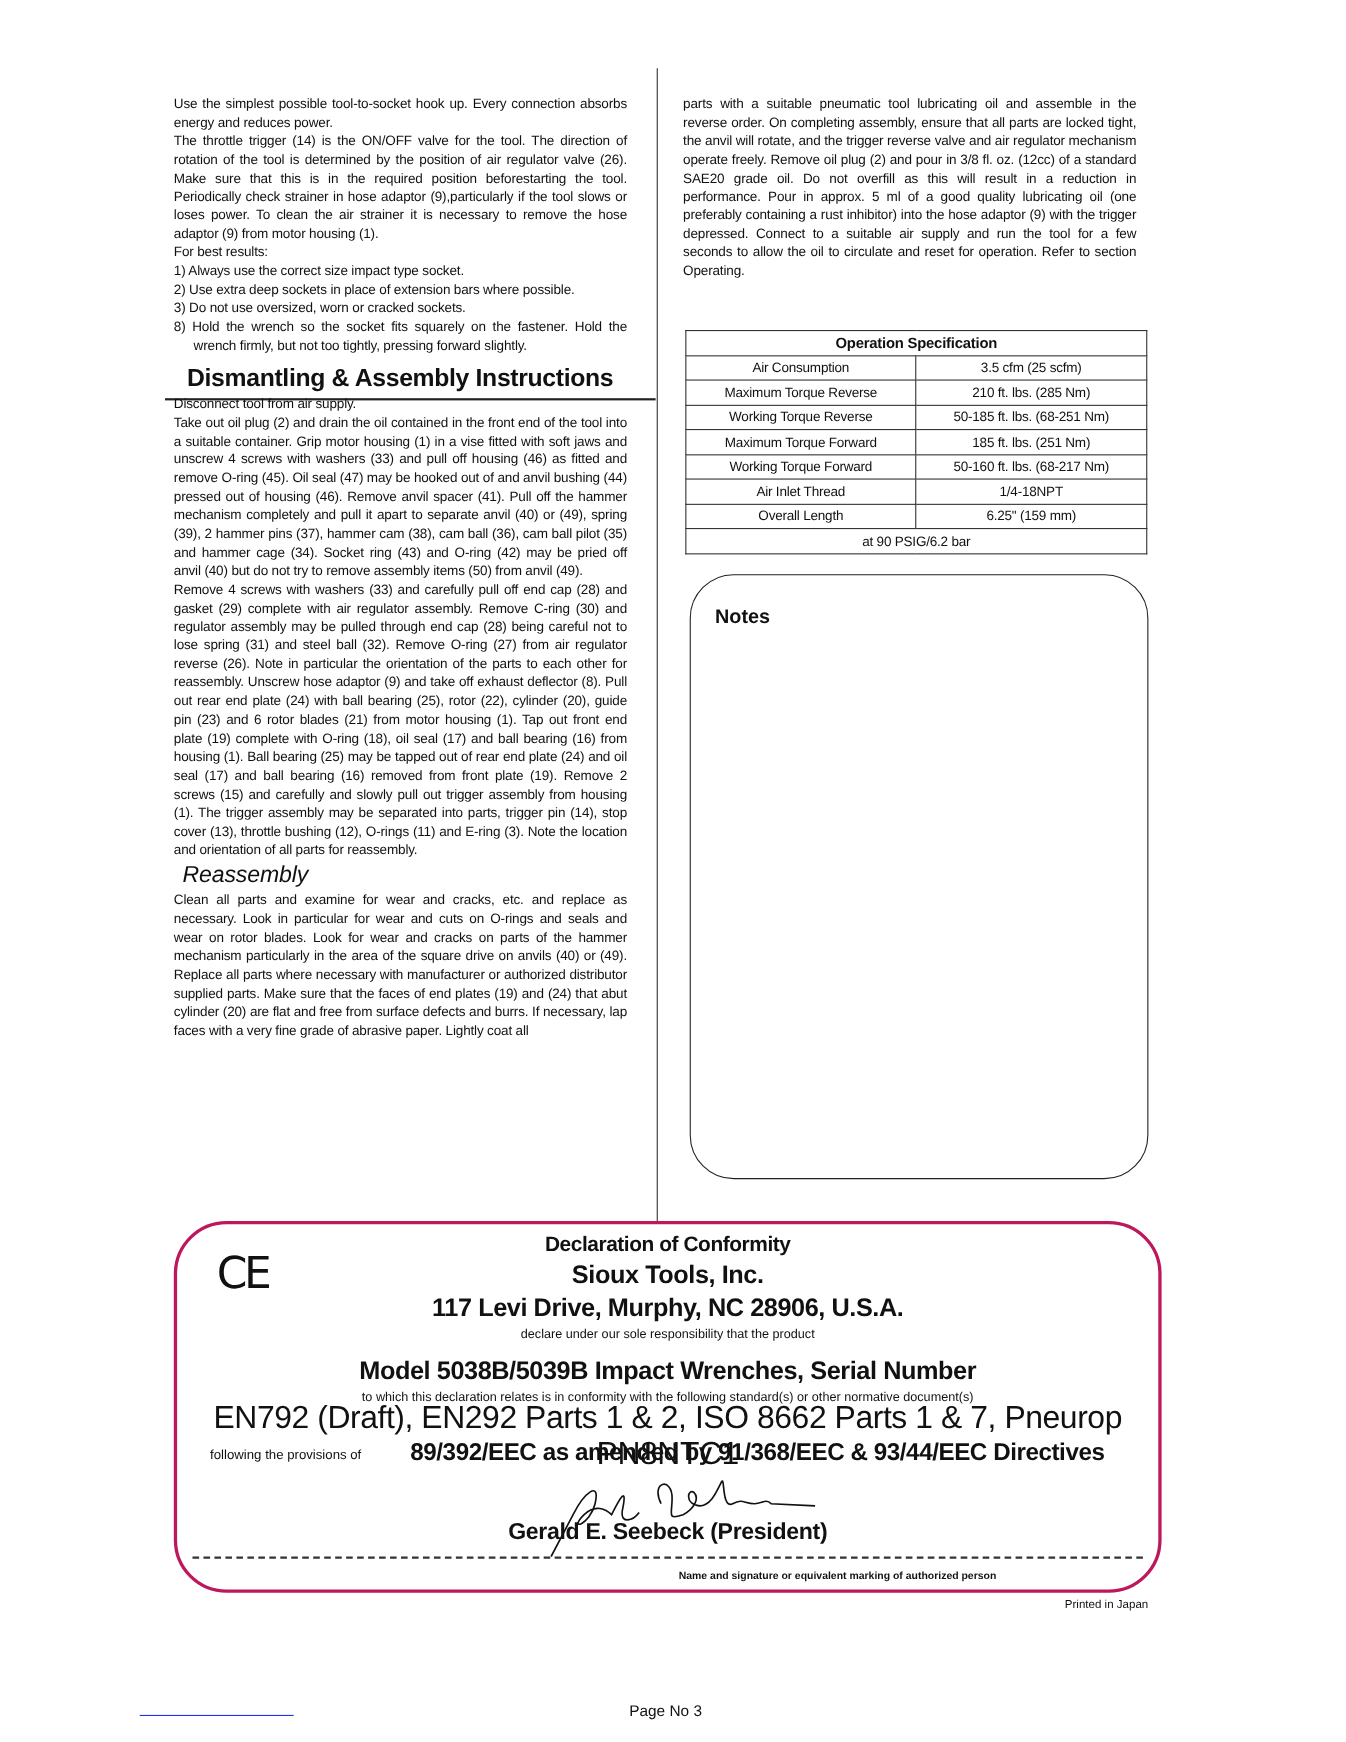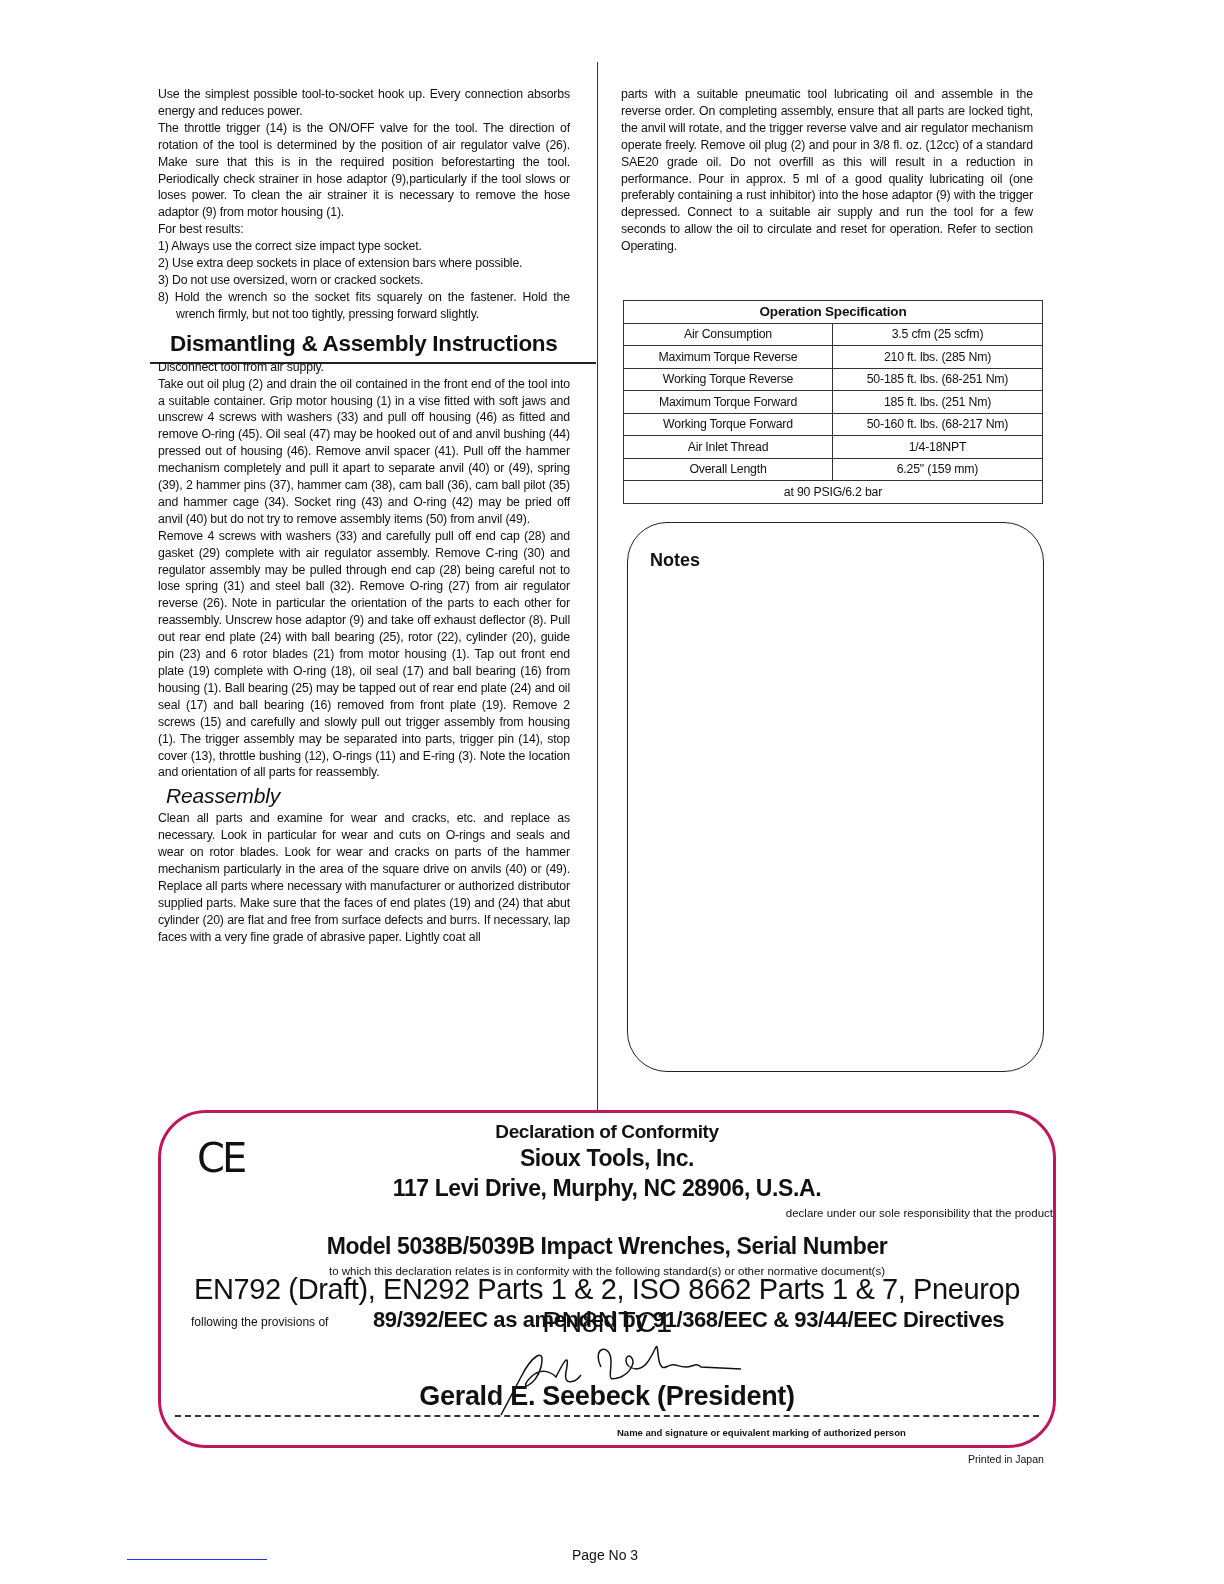--- a/index.html
+++ b/index.html
@@ -22,28 +22,28 @@
   
   #notes { position:absolute; left:627px; top:522px; width:415px; height:548px; border:1.6px solid #222; border-radius:40px; }
   #notes .title { position:absolute; left:22px; top:27px; font-size:18px; font-weight:bold; }
   
   #decl { position:absolute; left:158px; top:1110px; width:892px; height:332px; border:3px solid #be185d; border-radius:48px; }
   .ce { position:absolute; left:36px; top:22px; font-size:40px; font-family:"DejaVu Sans", sans-serif; font-weight:normal; letter-spacing:-3px; }
   .d-line { position:absolute; left:0; width:100%; text-align:center; }
   .d-title { top:8px; font-size:19px; font-weight:bold; letter-spacing:-0.4px; }
   .d-company { top:32px; font-size:23px; font-weight:bold; letter-spacing:-0.4px; }
   .d-address { top:62px; font-size:23px; font-weight:bold; letter-spacing:-0.4px; }
-  .d-declare { top:94px; font-size:11.5px;text-align:right; }
+  .d-declare { top:94px; font-size:11.5px; }
   .d-model { top:120px; font-size:23px; font-weight:bold; letter-spacing:-0.4px; }
   .d-relates { top:152px; font-size:11.5px; }
   .d-standards { top:160px; font-size:29px; font-weight:normal; letter-spacing:-0.4px; }
   .d-prov-lbl { position:absolute; left:30px; top:202px; font-size:12px; }
   .d-prov { position:absolute; left:212px; top:194px; font-size:22px; font-weight:bold; letter-spacing:-0.4px; }
   .sig { position:absolute; left:300px; top:224px; width:320px; height:80px; }
-  .d-signer { position:absolute; left:0; width:100%; top:268px; text-align:center; font-size:27px; font-weight:bold; letter-spacing:-0.3px; }
+  .d-signer { position:absolute; left:0; width:100%; top:268px; text-align:center; font-size:21px; font-weight:bold; letter-spacing:-0.3px; }
   .d-dash { position:absolute; left:14px; right:14px; top:302px; border-top:2px dashed #333; }
   .d-caption { position:absolute; left:432px; top:314px; font-size:9.5px; font-weight:bold;padding-left:24px; }
   .printed { position:absolute; left:968px; top:1453px; font-size:10.5px; }
   .pageno { position:absolute; left:572px; top:1547px; font-size:14px; }
   .link-line { position:absolute; left:127px; top:1559px; width:140px; border-top:1.5px solid #2233ee; }
 </style>
 </head>
 <body>
 
 <div class="rule-v"></div>

